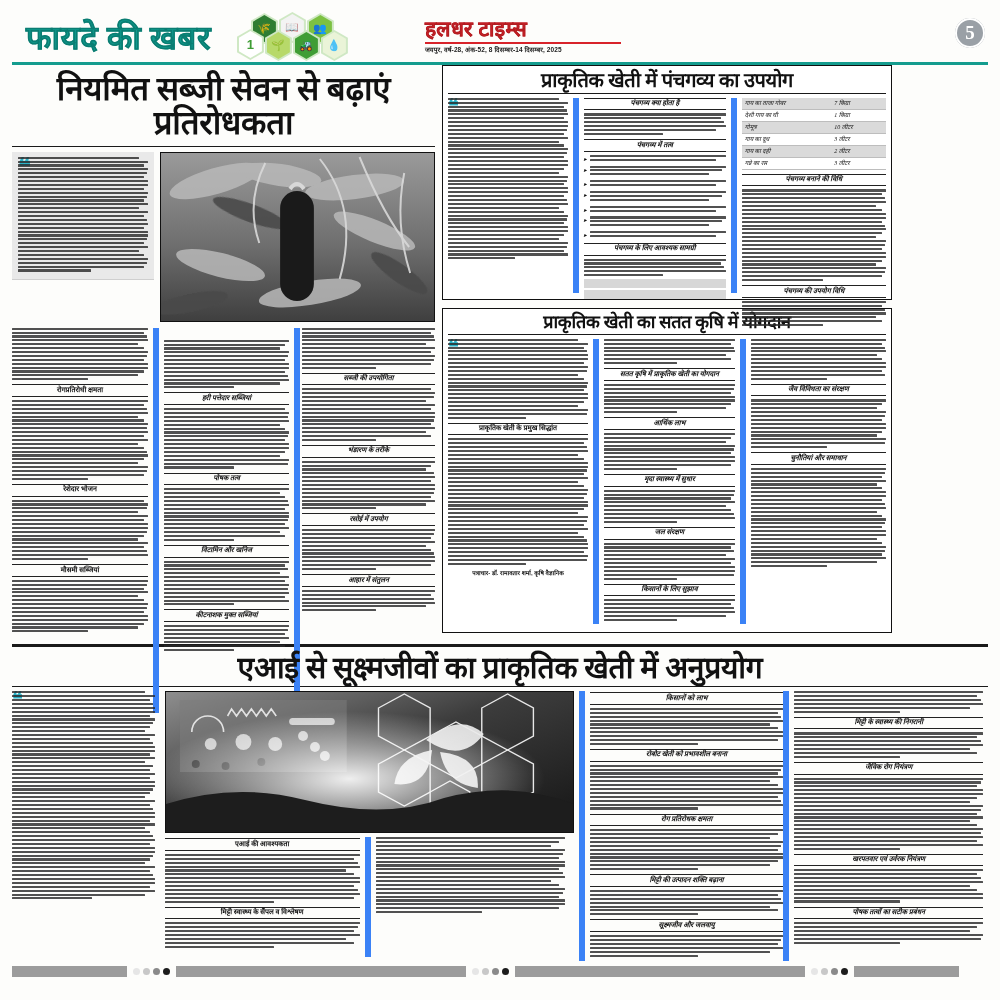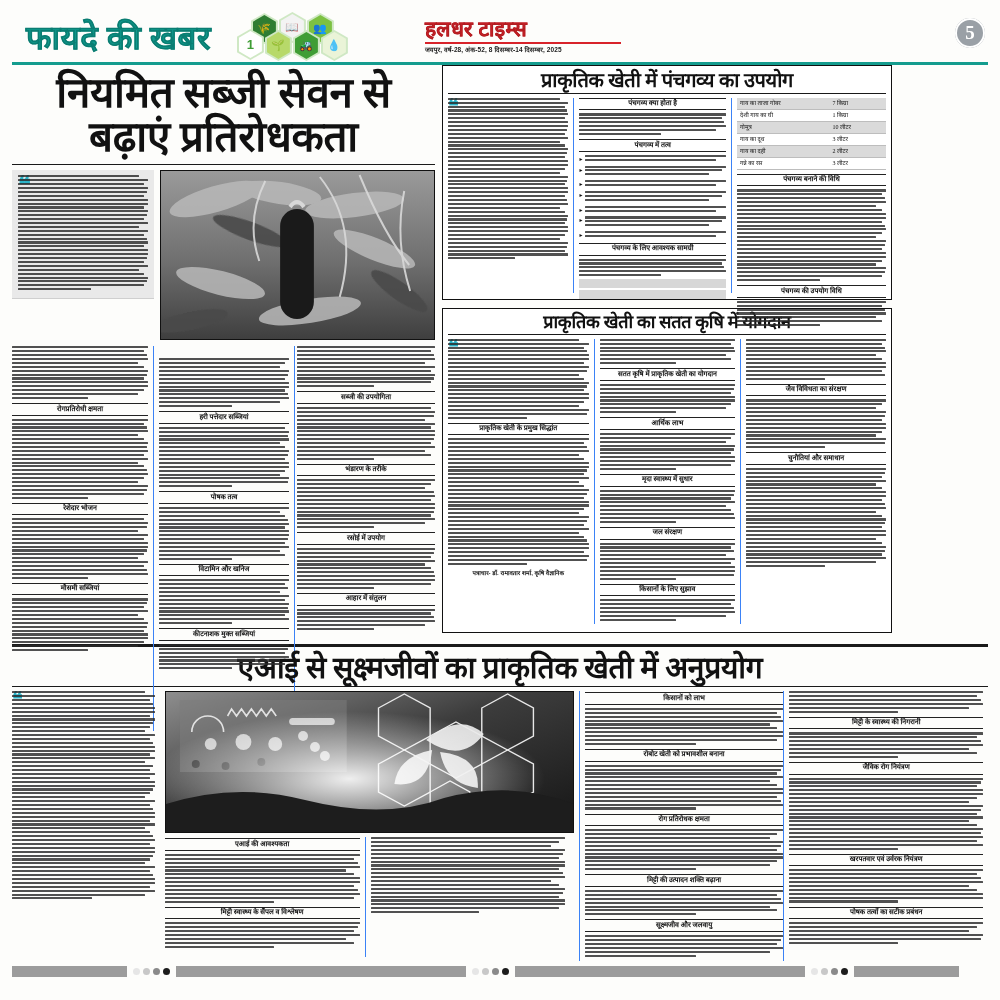--- a/index.html
+++ b/index.html
@@ -107,21 +107,21 @@
 
   .tbl{width:100%;border-collapse:collapse;font-size:6px;}
   .tbl td{border-bottom:1px solid #bdbdbd;padding:1.5px 3px;color:#111;
     font-family:"Liberation Serif", serif;}
   .tbl tr:nth-child(odd) td{background:#dadada;}
   .tbl td.q{text-align:left;width:38%;}
 
   .boxed{border:1.5px solid #111;padding:5px 6px;background:#fff;}
 
   .cols{display:flex;}
-  .vdiv{border-left:1px solid #3b82f6;}
+  .vdiv{border-left:6px solid #3b82f6;font-style:italic;}
 
   
   .footstrip{display:flex;align-items:center;gap:0;height:11px;margin-top:5px;}
   .fsseg{height:11px;background:#9c9c9c;}
   .fsdots{display:flex;align-items:center;gap:3px;padding:0 6px;}
   .fsdots span{width:7px;height:7px;border-radius:50%;display:block;}
 </style>
 </head>
 <body>
 
@@ -159,21 +159,21 @@
       <div class="ht-rule"></div>
       <div class="ht-meta">जयपुर, वर्ष-28, अंक-52, 8 दिसम्बर-14 दिसम्बर, 2025</div>
     </div>
 
     <div class="pagebadge">5</div>
   </div>
 
   <div class="cols" style="height:575px;">
 
     <div style="width:430px;padding-right:7px;box-sizing:border-box;">
-      <div class="hl" style="font-size:42px;padding:7px 0 2px 0;">नियमित सब्जी सेवन से बढ़ाएं प्रतिरोधकता</div>
+      <div class="hl" style="font-size:33px;padding:7px 0 2px 0;">नियमित सब्जी सेवन से बढ़ाएं प्रतिरोधकता</div>
       <div class="rule-thin" style="margin:3px 0 5px 0;"></div>
 
       <div class="cols" style="height:170px;">
         <div style="width:148px;padding-right:6px;box-sizing:border-box;">
           <div class="lead">
             <span class="dropcap">❝</span>
             <span class="tx tiny">
               <i class="s4"></i>
                 <i class="s1"></i>
                 <i class="s2"></i>

